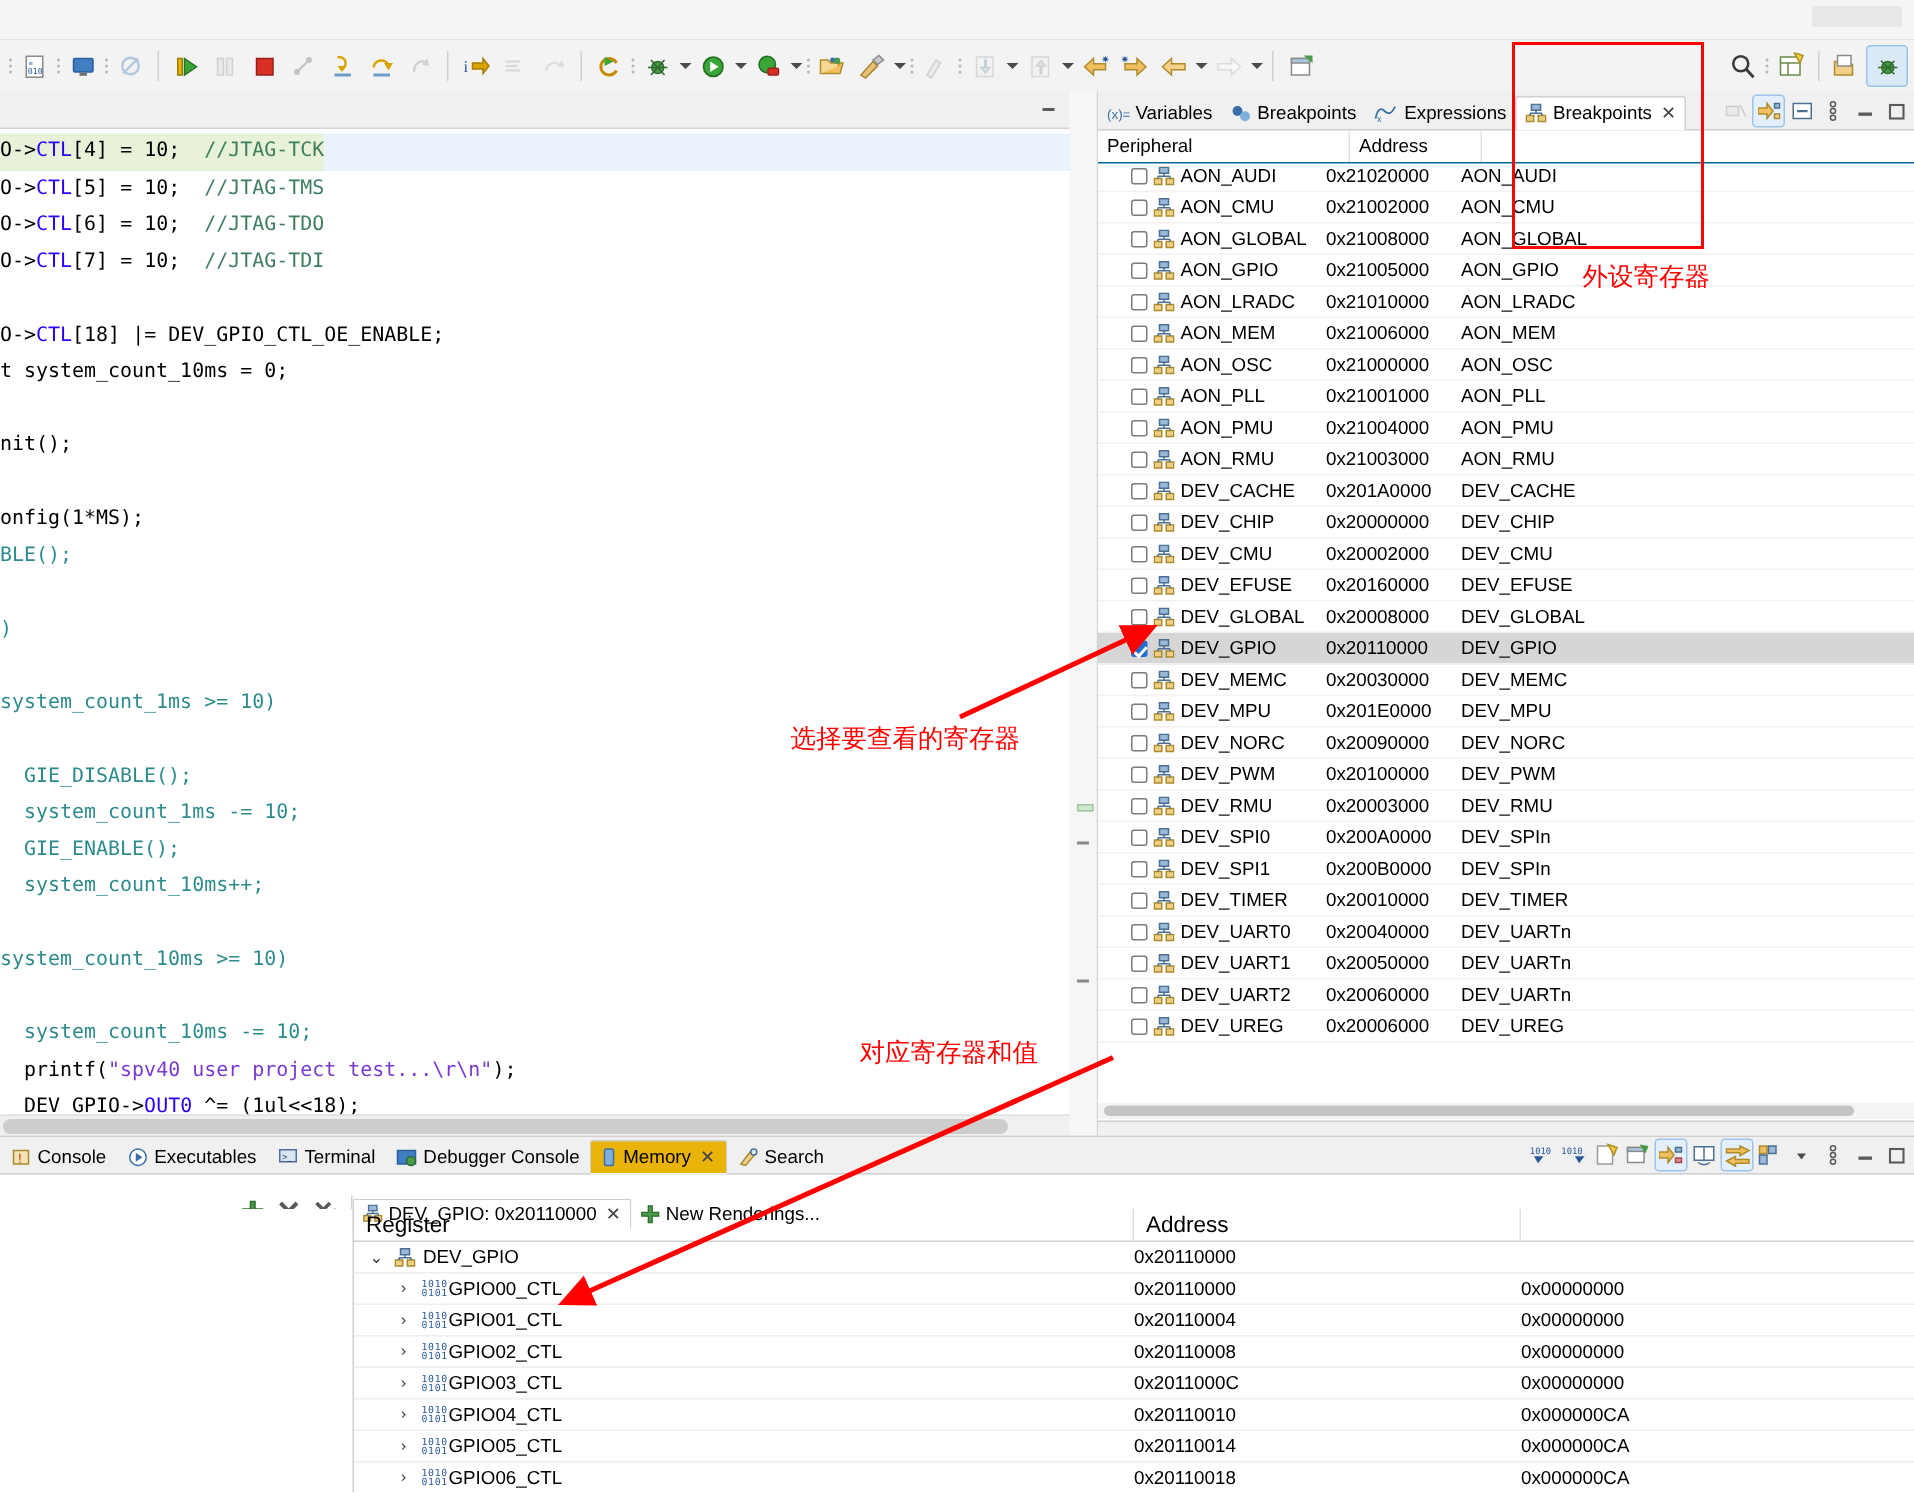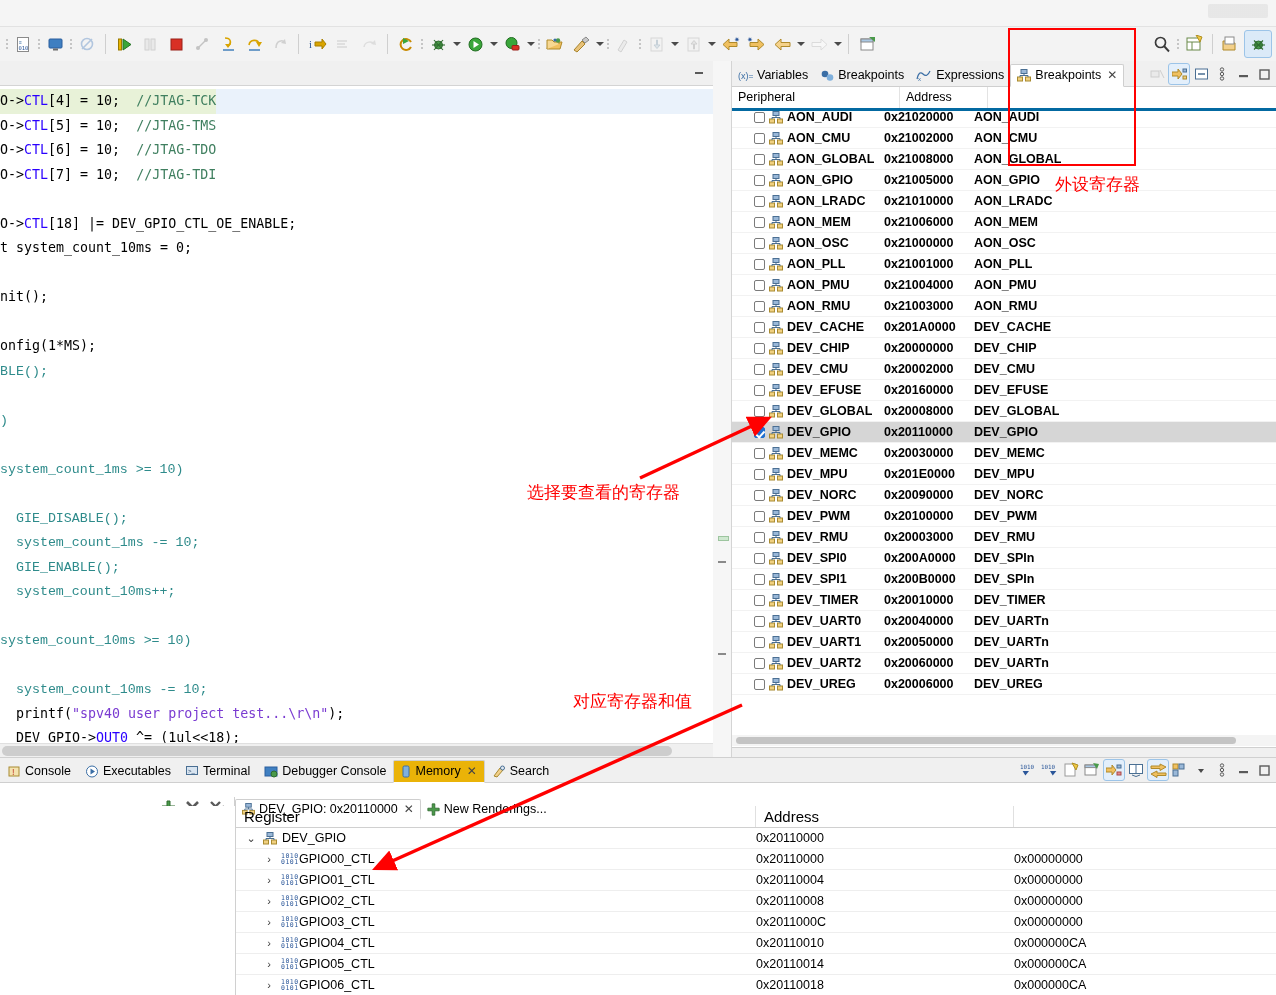--- a/index.html
+++ b/index.html
@@ -43,46 +43,46 @@
   .mm{width:13px;height:13px;display:flex;align-items:center;justify-content:center;}
   .code{position:absolute;left:0;top:24px;right:0;bottom:14px;padding:4px 0 0 0;
      font-family:"DejaVu Sans Mono","Liberation Mono",monospace;font-size:13.3px;line-height:24.5px;
      white-space:pre;overflow:hidden;}
   .code .ln{padding-left:0px;height:24.5px;}
   .code .hl{background:#e8f2d8;display:inline-block;}
   .code .hlrow{background:#eaf2fb;}
   .ty{color:#2a00ff;}
   .cm{color:#3f7f5f;}
   .nm{color:#000;}
-  .teal{color:#2e8b8b;font-family:Liberation Mono, monospace;}
+  .teal{color:#2e8b8b;}
   .purp{color:#7a3bd1;}
   .hscroll{position:absolute;left:0;right:0;bottom:0;height:14px;background:#f0f0f0;
      border-top:1px solid #e0e0e0;}
   .hscroll .thumb{position:absolute;left:2px;top:2px;width:670px;height:10px;background:#cdcdcd;border-radius:5px;}
   .hscroll .arr{position:absolute;right:3px;top:1px;font-size:10px;color:#6d6d6d;}
   .vsplit{position:absolute;left:713px;top:0;width:18px;bottom:237px;background:#f6f6f6;}
   .vsplit .mk{position:absolute;left:5px;width:9px;height:3px;background:#cfe8d0;border:1px solid #9dc59f;}
 
   
   .rightview{position:absolute;left:732px;top:0;right:0;bottom:237px;background:#fff;}
   .viewtabs{height:25px;background:#f0f0f0;display:flex;align-items:flex-end;
      border-bottom:1px solid #cfcfcf;position:relative;}
   .vtab{display:flex;align-items:center;gap:4px;padding:3px 6px 4px 6px;font-size:12.5px;color:#000;}
   .vtab.active{background:#fff;border:1px solid #cfcfcf;border-bottom:1px solid #fff;
      margin-bottom:-1px;border-radius:2px 2px 0 0;}
   .vtabclose{font-size:12px;color:#444;margin-left:2px;}
   .viewicons{position:absolute;right:2px;top:2px;display:flex;align-items:center;gap:1px;}
   .vi{width:20px;height:20px;display:flex;align-items:center;justify-content:center;border-radius:3px;}
   .vi.on{background:#e3effb;border:1px solid #9cc4e8;}
 
-  .tblhead{display:flex;height:21px;background:#fff;border-bottom:3px solid #0369a1;
+  .tblhead{display:flex;height:21px;background:#fff;border-bottom:1px solid #0369a1;
      font-size:12.5px;align-items:center;}
   .tblhead div{padding-left:6px;border-right:1px solid #e3e3e3;height:21px;line-height:21px;
      box-sizing:border-box;}
-  .prow{display:flex;height:20px;align-items:center;font-size:12.5px;border-bottom:1px solid #f2f2f2;font-weight:bold;}
+  .prow{display:flex;height:20px;align-items:center;font-size:12.5px;border-bottom:1px solid #f2f2f2;}
   .prow.sel{background:#d6d6d6;}
   .pc0{width:152px;display:flex;align-items:center;gap:4px;padding-left:22px;box-sizing:border-box;}
   .pc1{width:90px;}
   .pc2{flex:1;}
   .cb{width:11px;height:11px;border:1px solid #7b7b7b;border-radius:2px;background:#fff;
      box-sizing:border-box;flex:0 0 auto;}
   .cb.ck{background:#1f6fd0;border-color:#1f6fd0;position:relative;}
   .cb.ck:after{content:"";position:absolute;left:2px;top:1px;width:4px;height:7px;
      border:solid #fff;border-width:0 2px 2px 0;transform:rotate(42deg);}
   .plist{position:absolute;left:0;right:0;top:46px;height:628px;overflow:hidden;}

